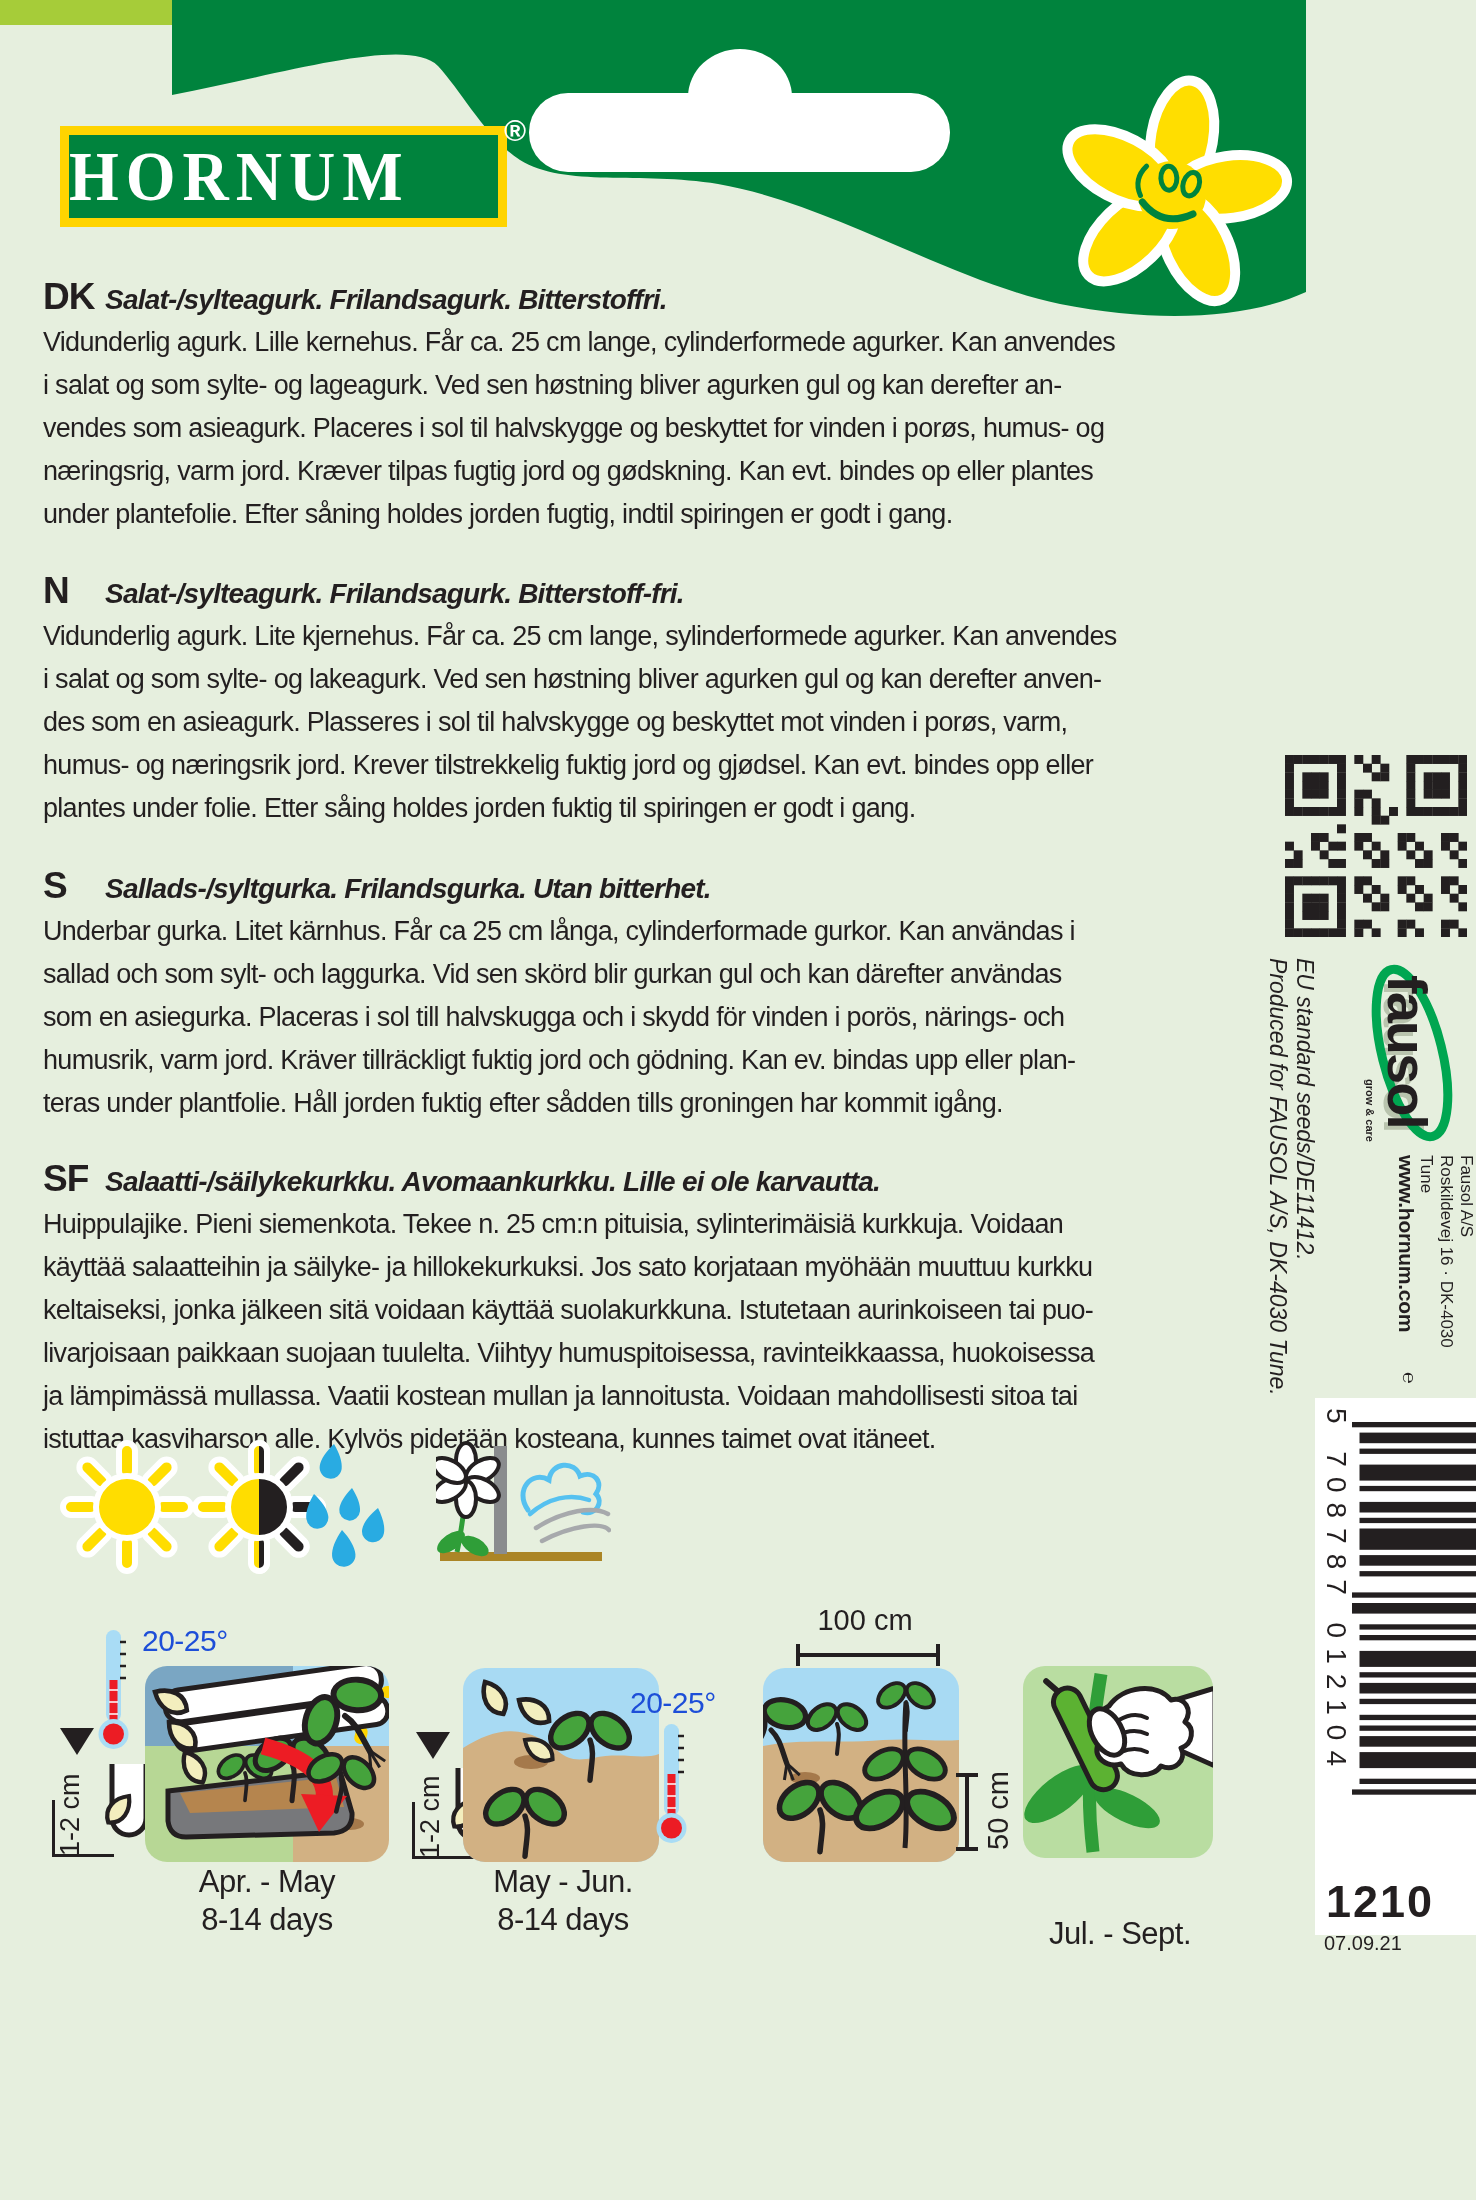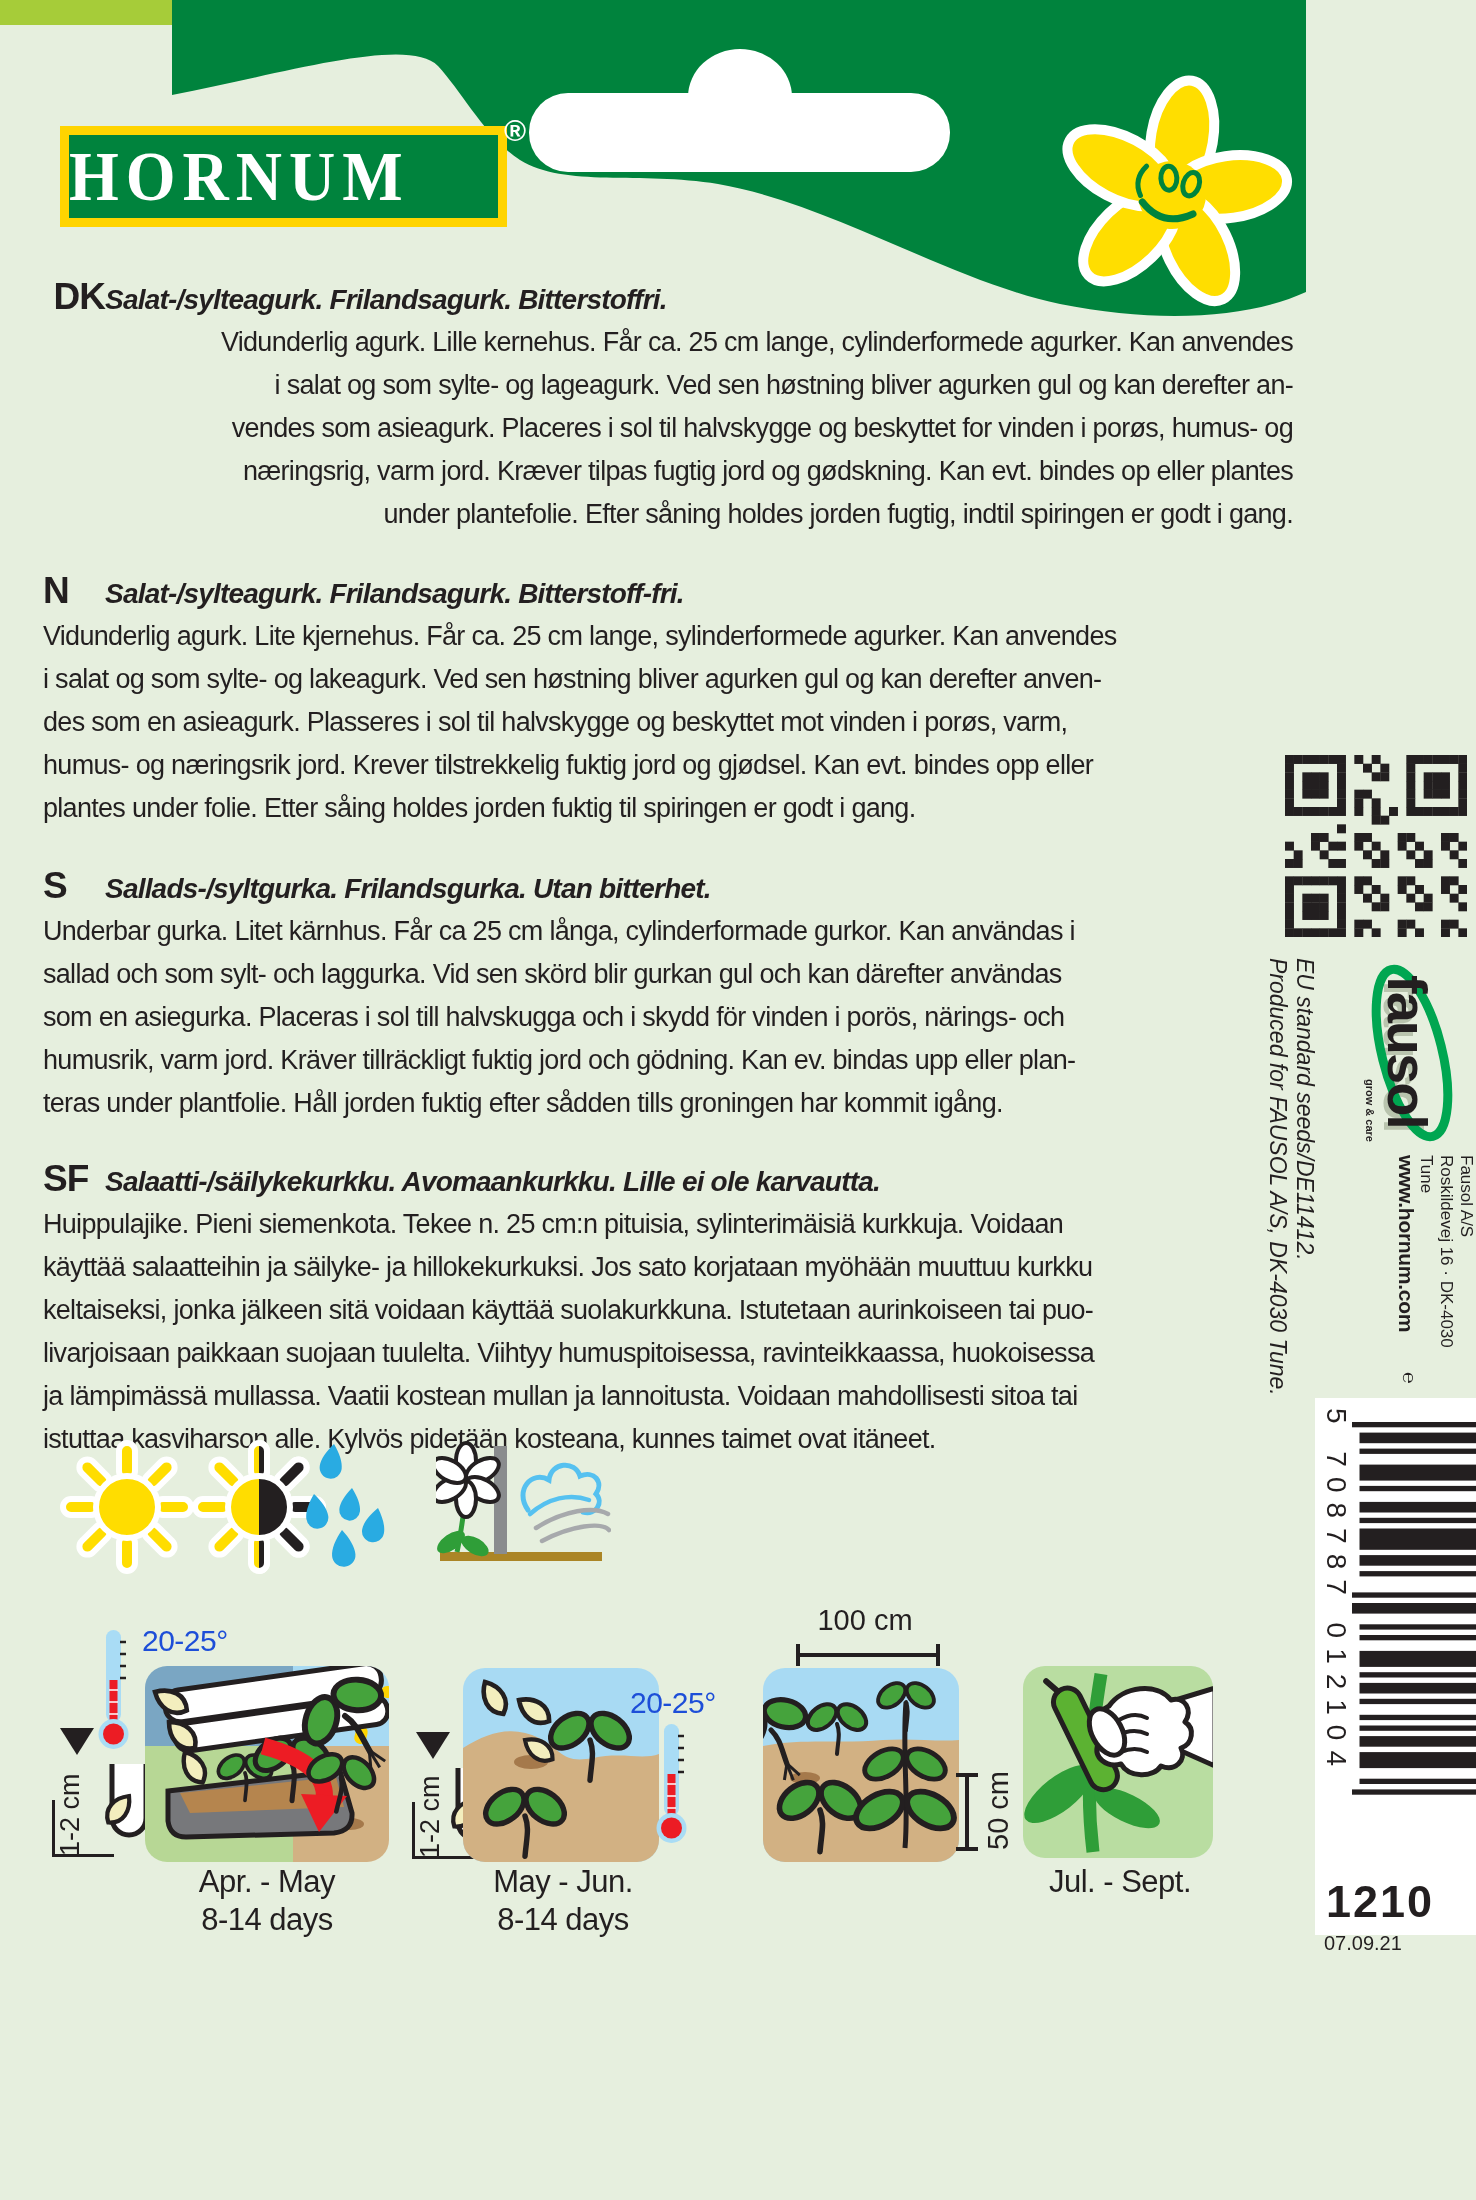--- a/index.html
+++ b/index.html
@@ -63,21 +63,21 @@
         <path d="M-28,12 q24,22 52,3" stroke-width="7"></path>
       </g>
     </g>
   </svg>
 
   <div class="logo">
     <div class="logo-text">HORNUM</div>
   </div>
   <div class="reg-mark">®</div>
 
-  <div class="section" style="top:240px;text-align:right;">
+  <div class="section" style="top:240px;">
     <div class="sec-head">
       <span class="sec-code">DK</span>
       <span class="sec-title">Salat-/sylteagurk. Frilandsagurk. Bitterstoffri.</span>
     </div>
     <div class="sec-body">Vidunderlig agurk. Lille kernehus. Får ca. 25 cm lange, cylinderformede agurker. Kan anvendes
 i salat og som sylte- og lageagurk. Ved sen høstning bliver agurken gul og kan derefter an-
 vendes som asieagurk. Placeres i sol til halvskygge og beskyttet for vinden i porøs, humus- og
 næringsrig, varm jord. Kræver tilpas fugtig jord og gødskning. Kan evt. bindes op eller plantes
 under plantefolie. Efter såning holdes jorden fugtig, indtil spiringen er godt i gang.</div>
   </div>
@@ -365,21 +365,21 @@
         <path d="M86,40 C100,20 134,16 148,34 C162,30 170,44 162,56 C172,62 170,78 158,82 C164,94 152,106 138,100 C130,112 106,112 98,98 C84,102 70,92 75,78 C65,68 70,48 86,40 Z" fill="#ffffff" stroke="#231f20" stroke-width="5" stroke-linejoin="round"></path>
         <g stroke="#231f20" stroke-width="4" fill="none" stroke-linecap="round">
           <path d="M96,54 q15,-9 28,-2"></path>
           <path d="M93,70 q17,-9 31,-2"></path>
           <path d="M98,86 q14,-6 26,0"></path>
         </g>
         <ellipse cx="84" cy="66" rx="15" ry="25" fill="#ffffff" stroke="#231f20" stroke-width="5" transform="rotate(-28 84 66)"></ellipse>
       </g>
     </g>
   </svg>
-  <div class="panel-label" style="left:995px;top:1864px;width:250px;">Jul. - Sept.</div>
+  <div class="panel-label" style="left:995px;top:1916px;width:250px;">Jul. - Sept.</div>
 
   <svg class="abs" style="left:1285px;top:755px;" width="182" height="182" viewBox="0 0 182 182" id="qr-svg">
       <rect x="0" y="0" width="8.966666666666667" height="8.966666666666667" fill="#231f20"></rect>
       <rect x="8.666666666666666" y="0" width="8.966666666666667" height="8.966666666666667" fill="#231f20"></rect>
       <rect x="17.333333333333332" y="0" width="8.966666666666667" height="8.966666666666667" fill="#231f20"></rect>
       <rect x="26" y="0" width="8.966666666666667" height="8.966666666666667" fill="#231f20"></rect>
       <rect x="34.666666666666664" y="0" width="8.966666666666667" height="8.966666666666667" fill="#231f20"></rect>
       <rect x="43.33333333333333" y="0" width="8.966666666666667" height="8.966666666666667" fill="#231f20"></rect>
       <rect x="52" y="0" width="8.966666666666667" height="8.966666666666667" fill="#231f20"></rect>
       <rect x="69.33333333333333" y="0" width="8.966666666666667" height="8.966666666666667" fill="#231f20"></rect>

